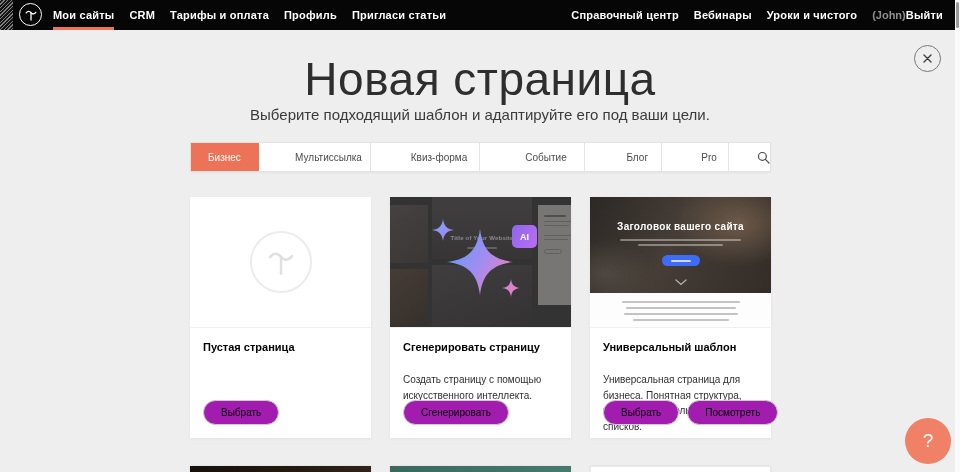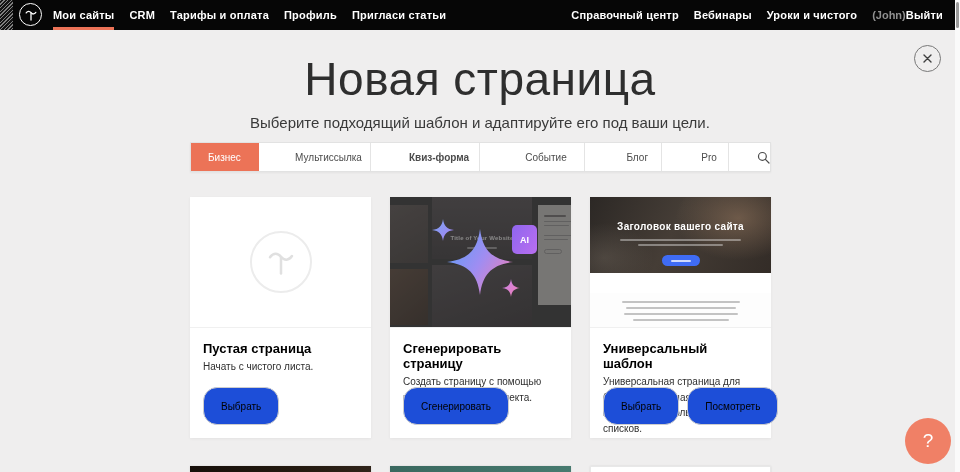--- a/index.html
+++ b/index.html
@@ -64,63 +64,63 @@
     border:1.5px solid #787878; border-radius:50%;
     display:flex; align-items:center; justify-content:center;
     cursor:pointer; background:transparent; z-index:20;
   }
   .page-title {
     position:absolute; left:0; top:52px; width:960px;
     text-align:center; font-size:46px; font-weight:300;
     color:#2e2e2e; letter-spacing:.5px;
   }
   .page-subtitle {
-    position:absolute; left:0; top:114px; width:960px;
+    position:absolute; left:0; top:106px; width:960px;
     text-align:center; font-size:15px; color:#3a3a3a;
   }
 
   
   .tabs {
     position:absolute; left:190px; top:142px; width:581px; height:30px;
     display:flex; background:#ffffff;
     border:1px solid #e2e2e2; box-shadow:0 1px 2px rgba(0,0,0,.05);gap:28px;
   }
   .tab {
     display:flex; align-items:center; justify-content:center;
     font-size:10px; color:#4c4c4c; cursor:pointer;
     border-right:1px solid #e4e4e4; background:#ffffff;
   }
   .tab:last-child { border-right:none; }
   .tab.active { background:#ec7357; color:#ffffff; border-right-color:#ec7357; }
-  .t0{width:79px;} .t1{width:81px;} .t2{width:98px;} .t3{width:94px;font-weight:bold;}
+  .t0{width:79px;} .t1{width:81px;} .t2{width:98px;} .t3{width:94px;}
   .t4{width:90px;} .t5{width:57px;} .t6{width:45px;} .t7{flex:1;}
 
   
   .cards-row {
     position:absolute; left:190px; top:197px;
     display:flex; gap:19px;
   }
   .card {
     width:181px; height:241px; background:#ffffff;
     box-shadow:0 1px 3px rgba(0,0,0,.05);
     position:relative;
   }
   .card-img {
     height:131px; position:relative; overflow:hidden;
     border-bottom:1px solid #f0f0f0;
   }
   .card-body { padding:13px 13px 0 13px; }
-  .card-title { font-size:13px; font-weight:700; color:#000; margin-bottom:3px; }
+  .card-title { font-size:11px; font-weight:700; color:#000; margin-bottom:19px; }
   .card-desc { font-size:10px; color:#2f2f2f; line-height:1.55; }
   .card-actions {
     position:absolute; left:13px; bottom:13px; display:flex; gap:8px;
   }
   .pill-btn {
-    height:38px; padding:0 17px; border-radius:14px;
-    border:1px solid #cdcdcd; background:#1d4ed8;
+    height:25px; padding:0 17px; border-radius:14px;
+    border:1px solid #cdcdcd; background:#a21caf;
     font-size:10px; color:#000; cursor:pointer;
     display:flex; align-items:center; font-family:inherit;
   }
 
   
   .blank-logo-circle {
     position:absolute; left:50%; top:50%; transform:translate(-50%,-50%);
     width:62px; height:62px; border:2px solid #ececec; border-radius:50%;
     display:flex; align-items:center; justify-content:center;
   }
@@ -138,29 +138,29 @@
     position:absolute; left:0; top:46px; width:100%;
     text-align:center; font-size:6px; font-weight:700;
     color:rgba(255,255,255,.75); letter-spacing:.2px;
   }
   .ai-dim {
     position:absolute; inset:0;
     background:rgba(44,44,44,.45);
   }
   .spark { position:absolute; }
   .ai-badge {
-    position:absolute; left:122px; top:28px; width:25px; height:29px;
+    position:absolute; left:122px; top:28px; width:25px; height:23px;
     border-radius:5px; background:linear-gradient(120deg,#8f66ee,#b96ef0);
     color:#fff; font-size:9px; font-weight:700;
     display:flex; align-items:center; justify-content:center;
   }
 
   
   .uni-hero {
-    position:absolute; left:0; top:0; width:100%; height:76px;
+    position:absolute; left:0; top:0; width:100%; height:96px;
     background:
       radial-gradient(90px 60px at 82% 28%, rgba(150,120,95,.55), rgba(0,0,0,0) 70%),
       radial-gradient(70px 50px at 8% 80%, rgba(120,110,100,.35), rgba(0,0,0,0) 70%),
       linear-gradient(115deg, #2c2825 0%, #453d36 45%, #332c27 100%);
   }
   .uni-heading {
     position:absolute; left:0; top:24px; width:100%;
     text-align:center; color:#ffffff; font-size:10px; font-weight:700;
     letter-spacing:.3px;
   }
@@ -257,21 +257,20 @@
     <div class="card-img">
       <div class="blank-logo-circle">
         <svg width="32" height="32" viewBox="0 0 14 14" fill="none">
           <path d="M2.2 4.9 C3.6 2.9 5.6 2.9 7 4.7 C8.4 6.5 10.5 6.4 11.8 4.4" stroke="#e0e0e0" stroke-width="1.1" stroke-linecap="round"></path>
           <path d="M7 5 L7 12" stroke="#e0e0e0" stroke-width="1.1" stroke-linecap="round"></path>
         </svg>
       </div>
     </div>
     <div class="card-body">
       <div class="card-title">Пустая страница</div>
-      <div class="card-desc">Начать с чистого листа.</div>
     </div>
     <div class="card-actions">
       <button class="pill-btn">Выбрать</button>
     </div>
   </div>
 
   <div class="card">
     <div class="card-img ai-img">
       <div class="ai-tile tile-a"></div>
       <div class="ai-tile tile-b">

